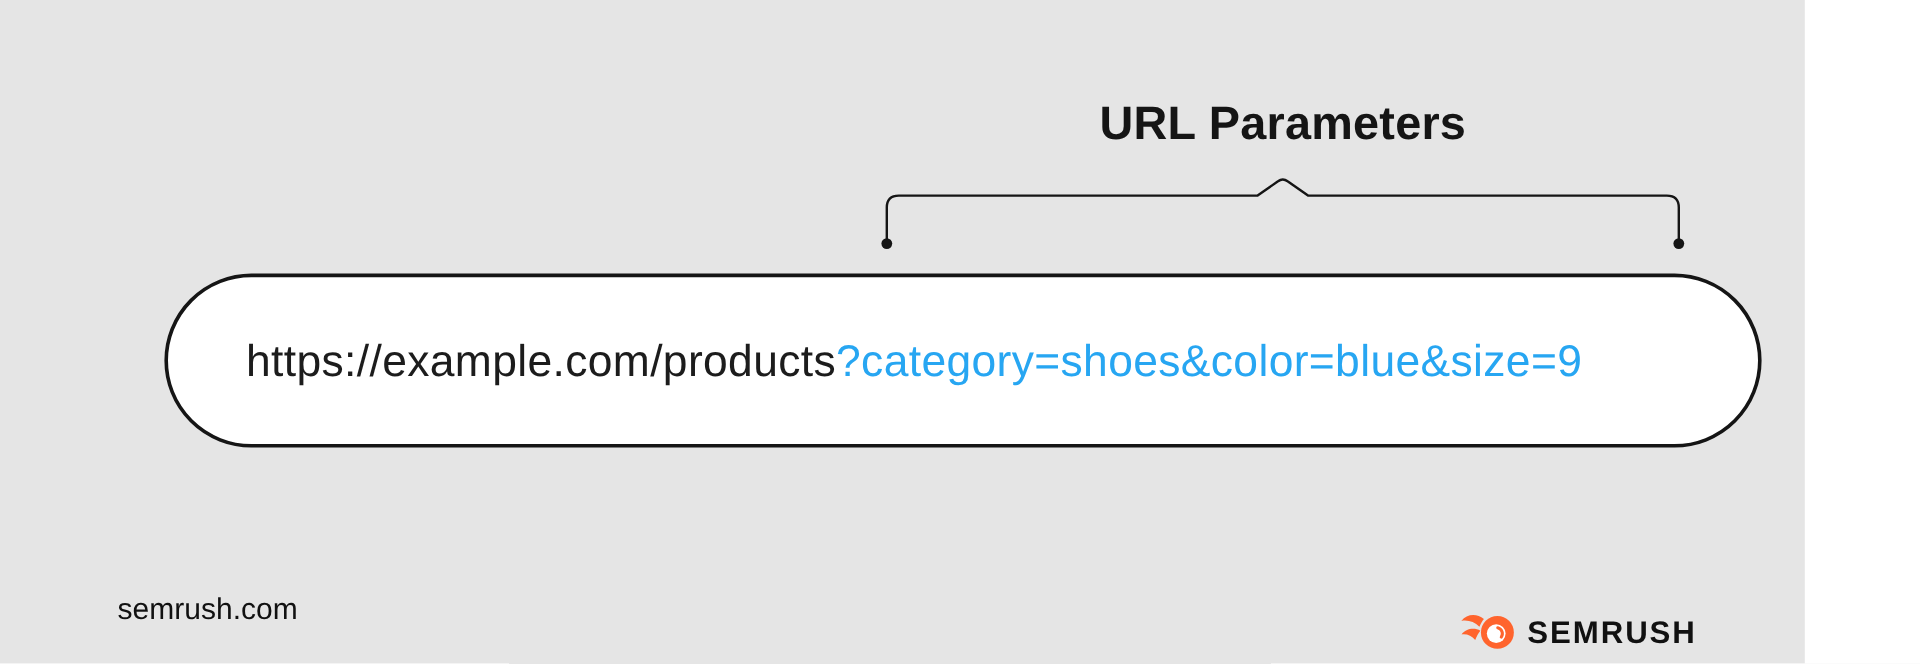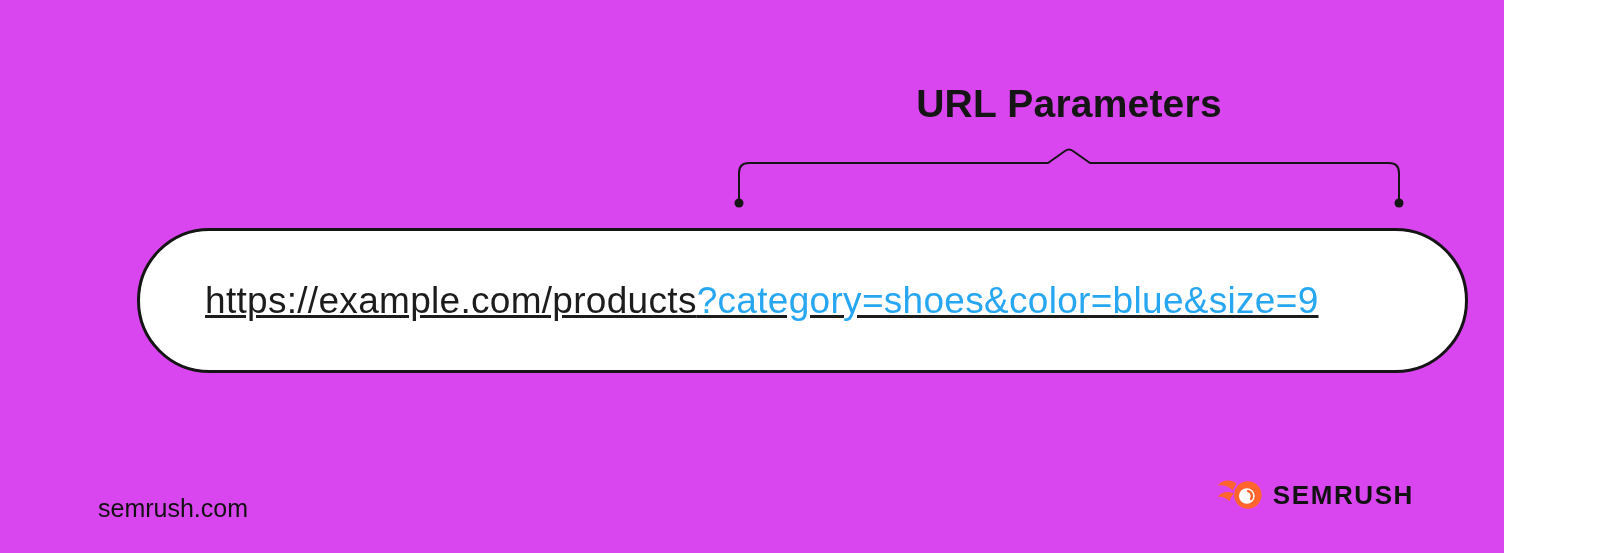--- a/index.html
+++ b/index.html
@@ -5,21 +5,21 @@
   html, body {
     margin: 0;
     padding: 0;
     background: #ffffff;
     font-family: "Liberation Sans", sans-serif;
   }
   .canvas {
     position: relative;
     width: 1504px;
     height: 553px;
-    background: #d946ef;
+    background: #e5e5e5;
     overflow: hidden;
   }
   .diagram-title {
     position: absolute;
     left: 1069px;
     top: 82px;
     transform: translateX(-50%);
     font-size: 39px;
     font-weight: 600;
     letter-spacing: 0.2px;
@@ -45,37 +45,36 @@
     background: #ffffff;
     display: flex;
     align-items: center;
     padding-left: 65px;
   }
   .url-text {
     font-size: 37px;
     letter-spacing: 0.3px;
     white-space: nowrap;
     color: #1c1c1c;
-    text-decoration: underline;
   }
   .url-params {
     color: #27a6f2;
     font-weight: 500;
   }
   .footer-site {
     position: absolute;
     left: 98px;
     top: 494px;
     font-size: 25px;
     color: #111111;
   }
   .brand-logo {
     position: absolute;
     right: 90px;
-    top: 478px;
+    top: 510px;
     display: flex;
     align-items: center;
     gap: 10px;
   }
   .brand-wordmark {
     font-size: 26px;
     font-weight: 700;
     letter-spacing: 1.6px;
     color: #111111;
     white-space: nowrap;

